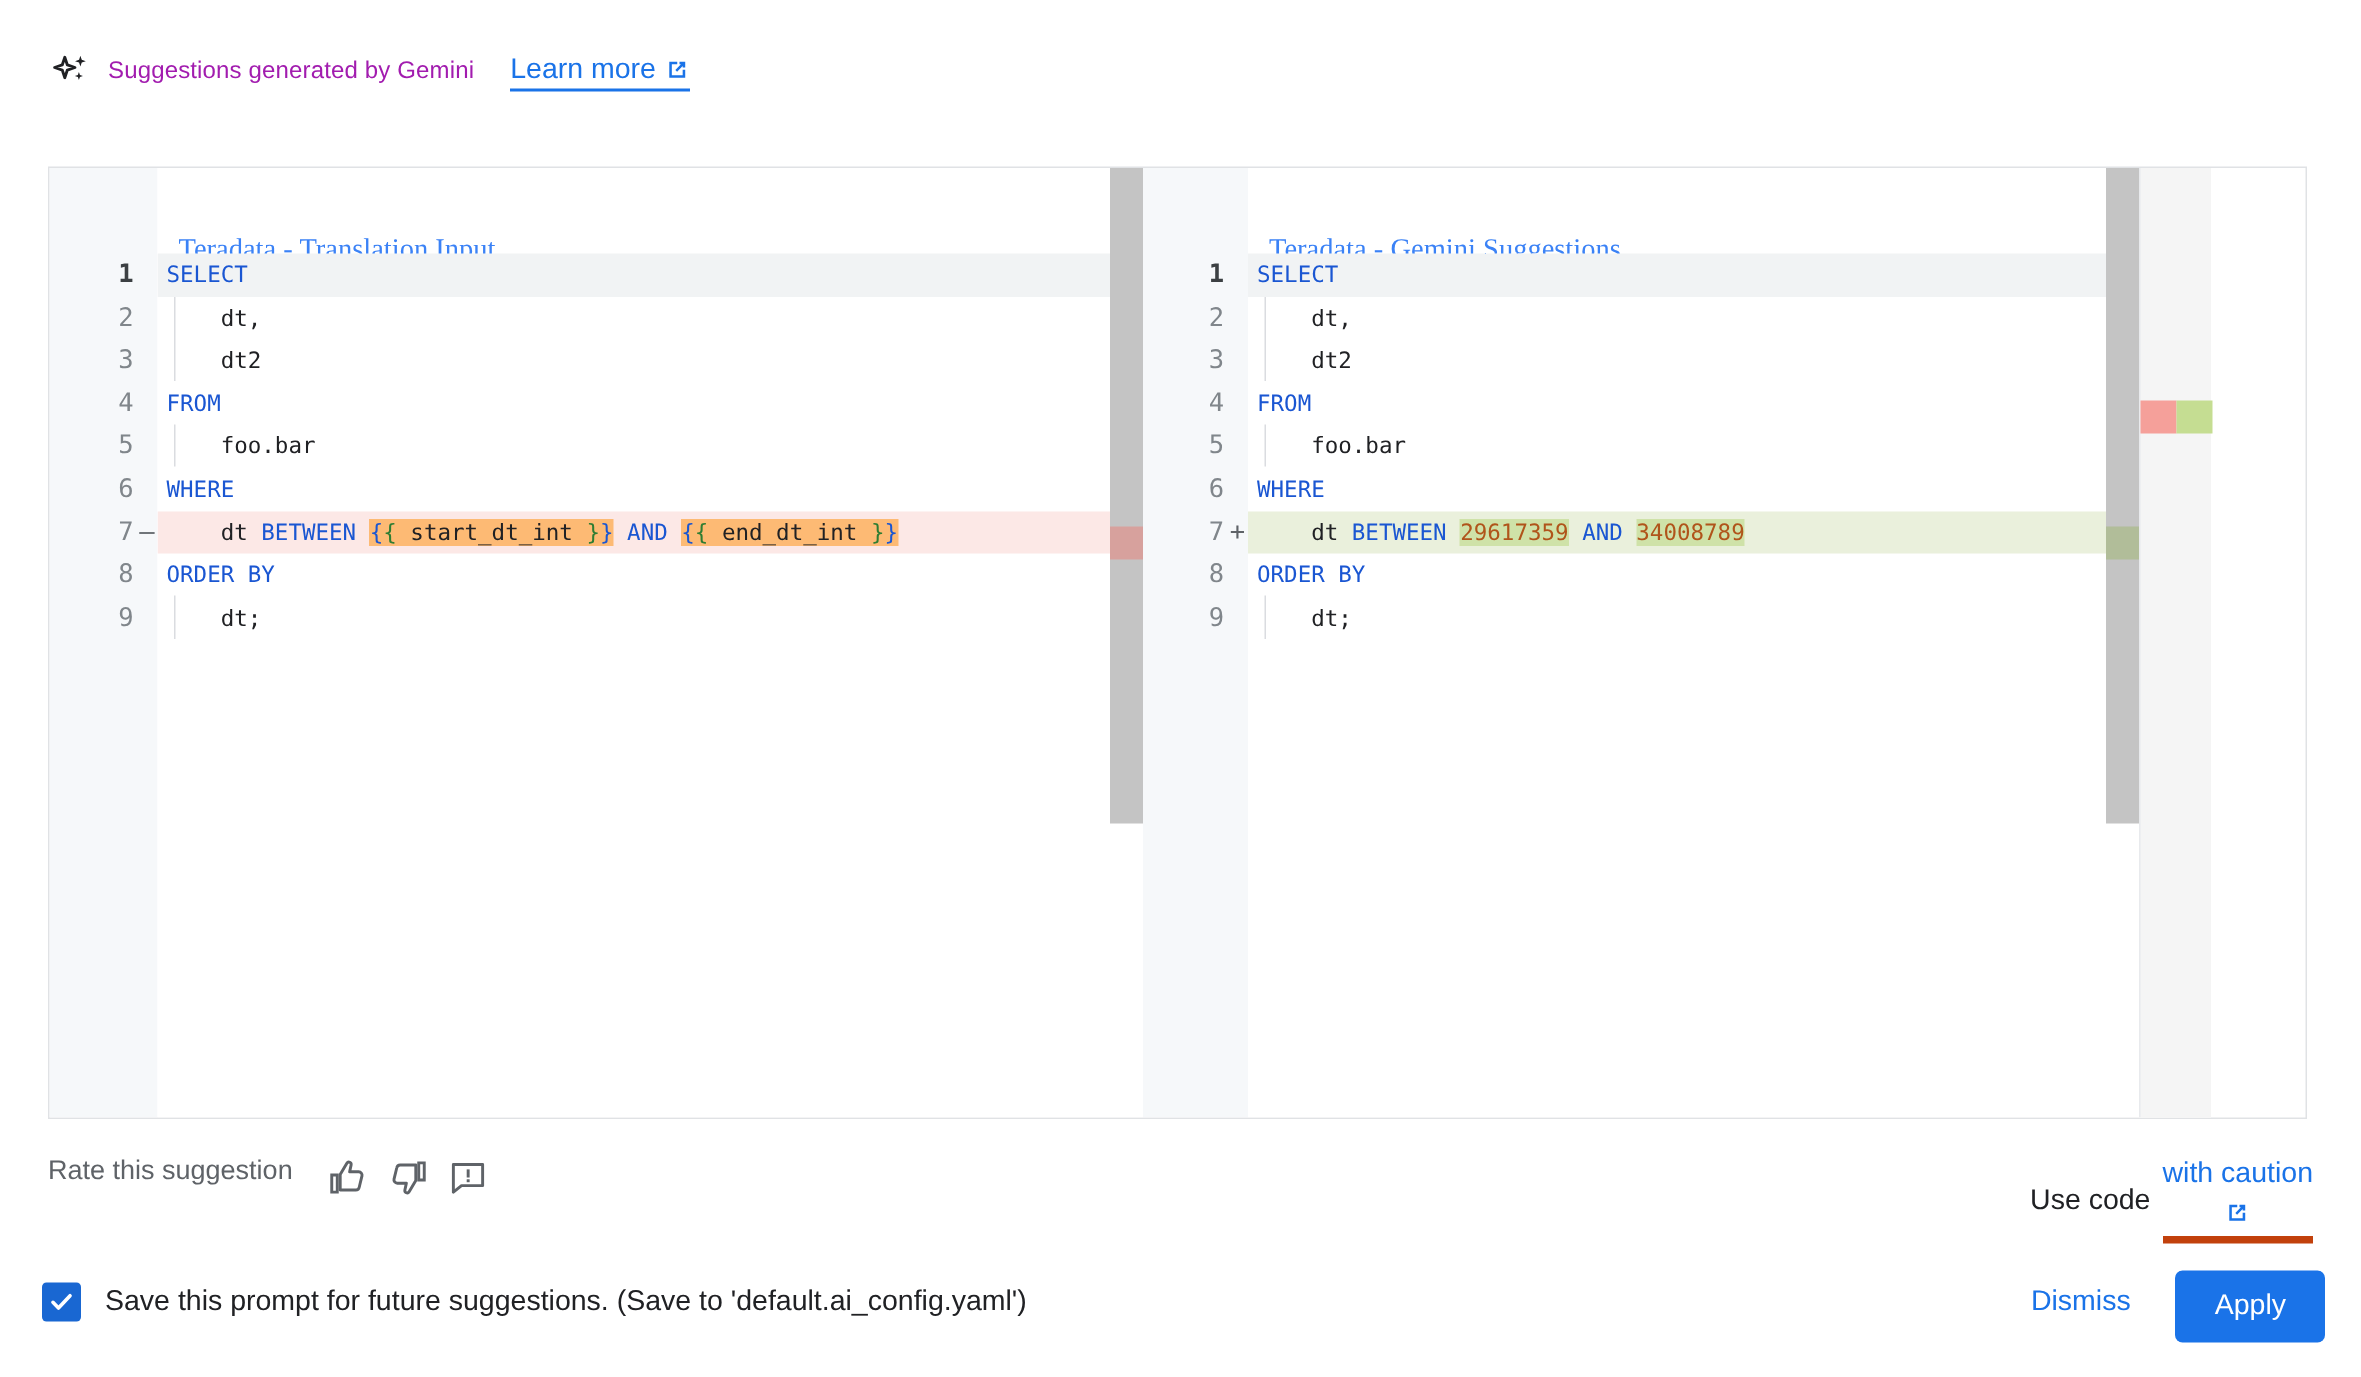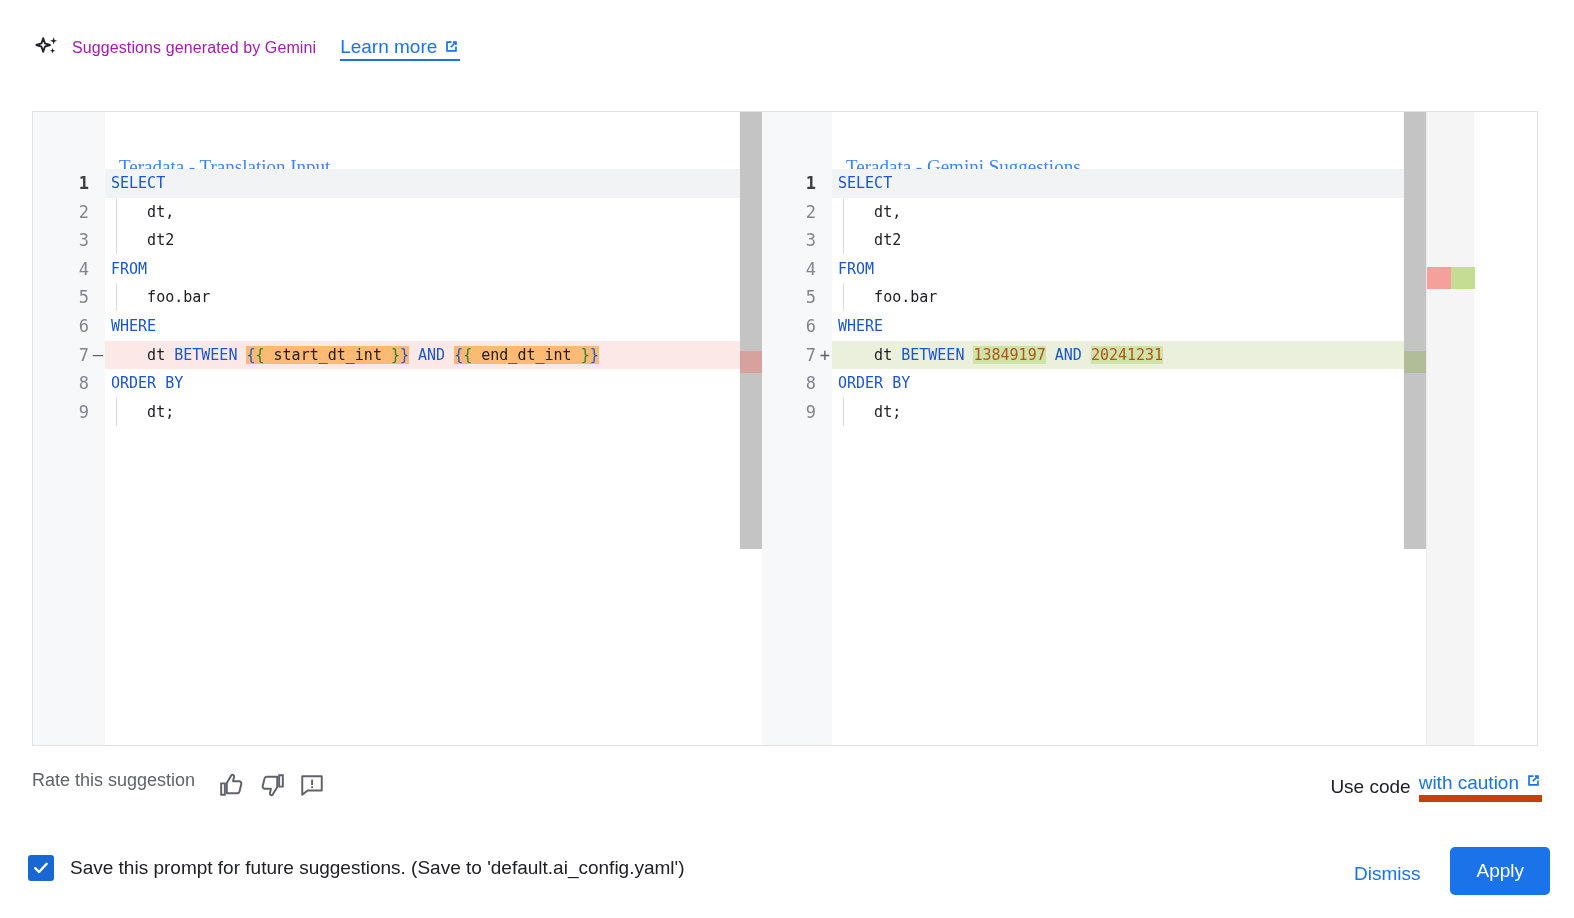--- a/index.html
+++ b/index.html
@@ -69,31 +69,31 @@
 
   
   .rate { position:absolute; left:32px; top:770px; display:flex; align-items:flex-start; gap:0; }
   .rate-label { font-size:18px; color:#5f6368; margin-right:22px; }
   .iconbtn { width:30px; height:30px; margin-right:10px; display:flex; align-items:center;
              justify-content:center; cursor:pointer; }
   .iconbtn svg { display:block; }
 
   .usecode { position:absolute; right:32px; top:772px; display:flex; align-items:center; font-size:19px; color:#202124; }
   .caution { margin-left:8px; display:inline-flex; align-items:center; gap:6px; color:#1a73e8;
-             text-decoration:none; border-bottom:7px solid #c2410c; padding-bottom:1px; cursor:pointer; }
+             text-decoration:none; border-bottom:5px solid #c2410c; padding-bottom:1px; cursor:pointer;flex-direction:column; }
 
   
   .bottom { position:absolute; left:0; right:0; top:843px; height:62px; }
   .cbwrap { position:absolute; left:28px; top:12px; display:flex; align-items:center; gap:16px; }
   .cbox { width:26px; height:26px; border-radius:3px; background:#1967d2; display:flex;
           align-items:center; justify-content:center; cursor:pointer; flex:none; }
   .cbox svg { display:block; }
   .cb-label { font-size:19px; color:#202124; white-space:nowrap; }
 
-  .actions { position:absolute; right:24px; top:4px; display:flex; align-items:flex-end; gap:14px; }
+  .actions { position:absolute; right:24px; top:4px; display:flex; align-items:flex-start; gap:14px; }
   .btn-text { background:none; border:none; color:#1a73e8; font-size:19px; padding:10px 16px;
               border-radius:4px; cursor:pointer; font-family:inherit; }
   .btn-filled { background:#1a73e8; border:none; color:#fff; font-size:19px; padding:13px 26px;
                 border-radius:5px; cursor:pointer; font-family:inherit; }
 </style>
 </head>
 <body>
 
 <div class="page">
 
@@ -261,21 +261,21 @@
           <div class="row">
             <span class="code"><span class="kw">FROM</span></span>
           </div>
           <div class="row">
             <span class="code">    foo.bar</span>
           </div>
           <div class="row">
             <span class="code"><span class="kw">WHERE</span></span>
           </div>
           <div class="row rowhl-add">
-            <span class="code">    dt <span class="kw">BETWEEN</span> <span class="wadd num">13849197</span> <span class="kw">AND</span> <span class="wadd num">20241231</span></span>
+            <span class="code">    dt <span class="kw">BETWEEN</span> <span class="wadd num">29617359</span> <span class="kw">AND</span> <span class="wadd num">34008789</span></span>
           </div>
           <div class="row">
             <span class="code"><span class="kw">ORDER BY</span></span>
           </div>
           <div class="row">
             <span class="code">    dt;</span>
           </div>
         </div>
       </div>
 

